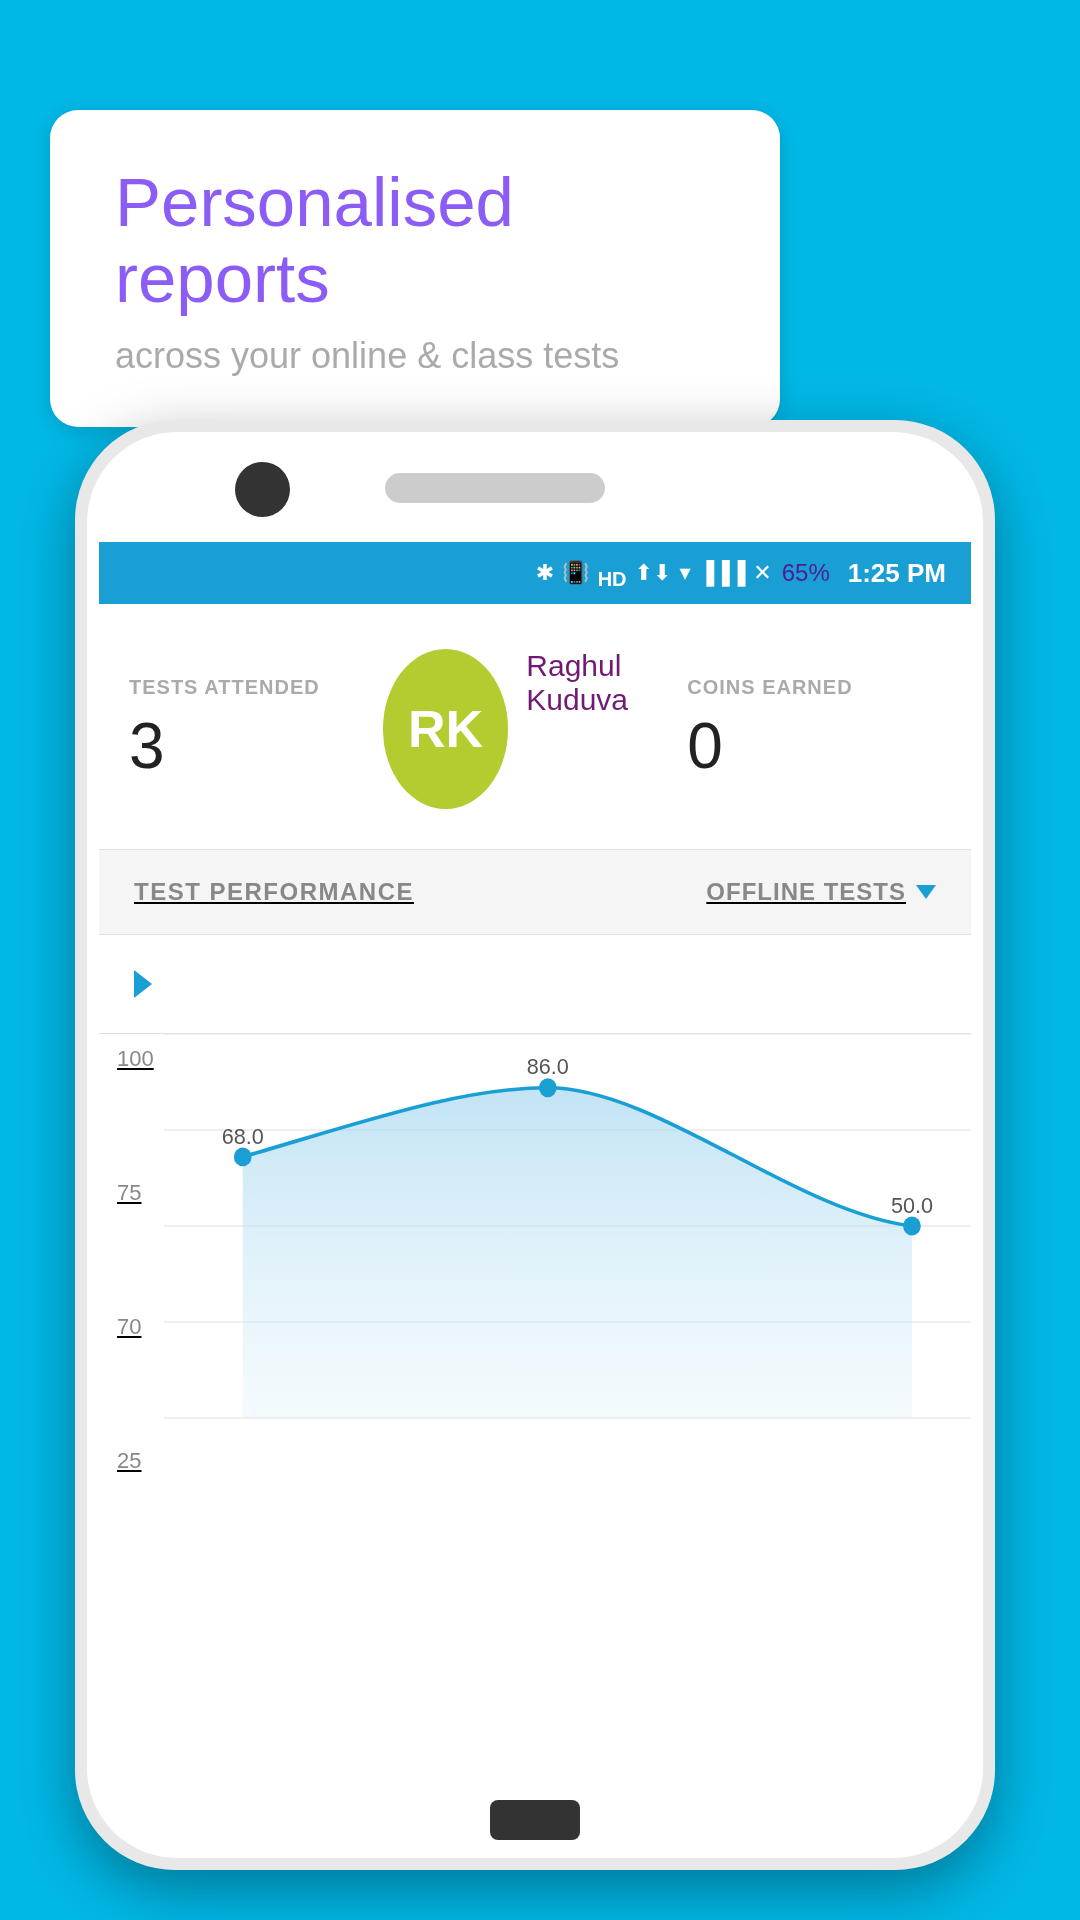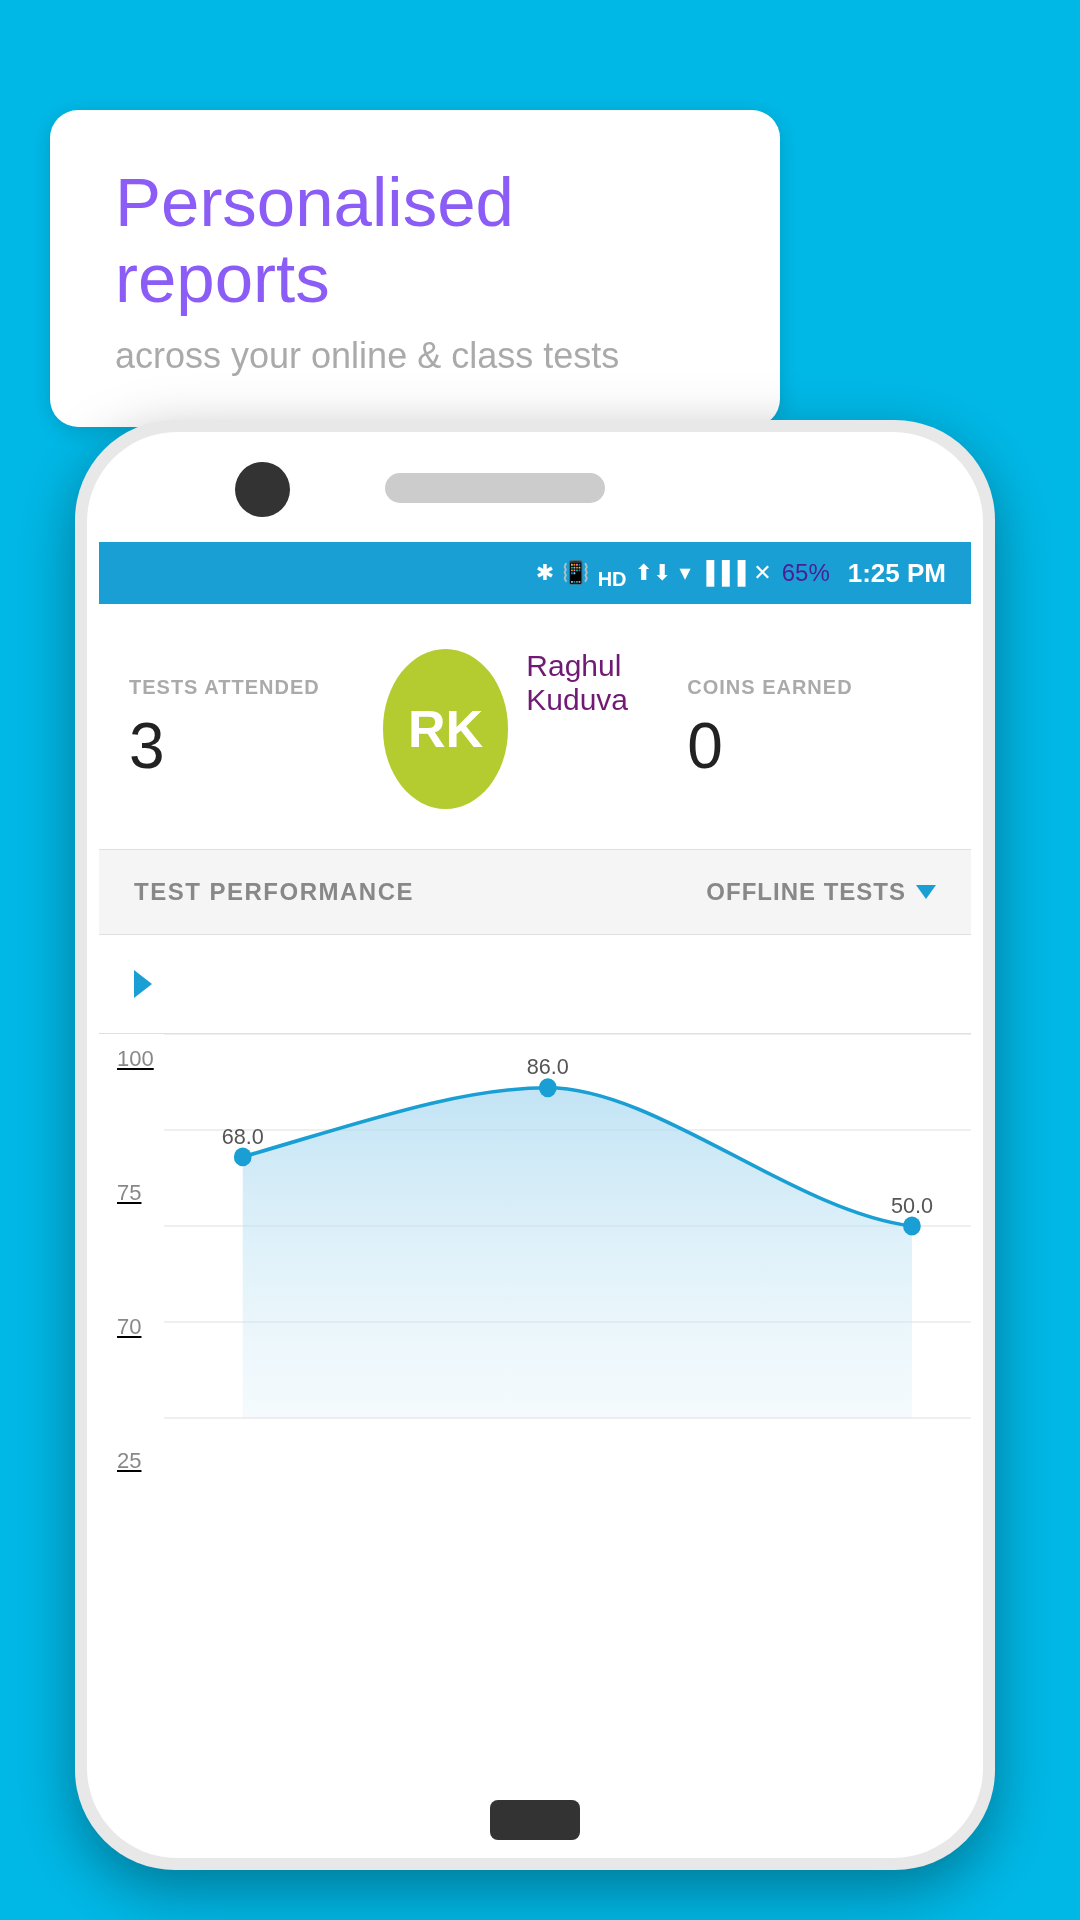--- a/index.html
+++ b/index.html
@@ -231,20 +231,21 @@
     }
 
     
     .section-header {
       background: #f5f5f5;
       padding: 28px 35px;
       display: flex;
       align-items: center;
       justify-content: space-between;
       border-bottom: 1px solid #e0e0e0;
+      text-decoration: underline;
     }
     .section-title {
       font-size: 24px;
       font-weight: 700;
       color: #888;
       letter-spacing: 1.5px;
     }
     .filter-btn {
       display: flex;
       align-items: center;

